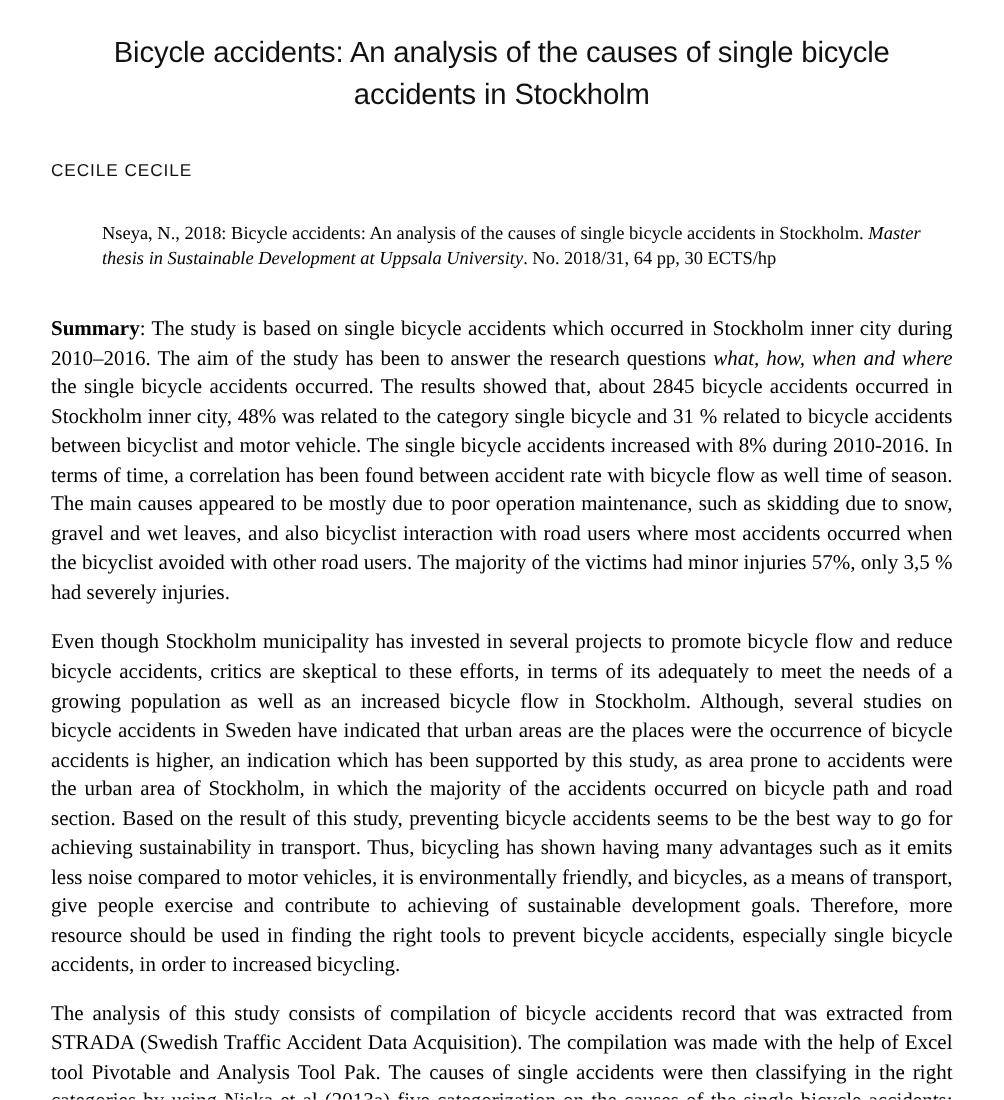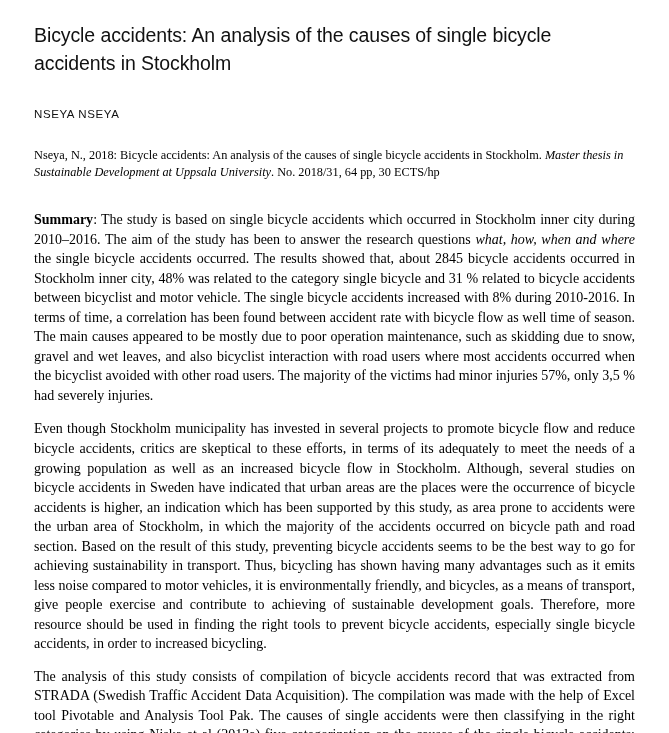--- a/index.html
+++ b/index.html
@@ -22,33 +22,35 @@
     position: relative;
   }
   .doc-title {
     font-family: "Liberation Sans", sans-serif;
     font-size: 19.5px;
     font-weight: normal;
     line-height: 1.42;
     margin: 0 0 0 0;
     letter-spacing: -0.1px;
     color: #111111;
+    text-align: center;
   }
   .author {
     font-family: "Liberation Sans", sans-serif;
     font-size: 11.5px;
     letter-spacing: 0.6px;
     margin-top: 31px;
     color: #111111;
   }
   .citation {
     font-size: 12.3px;
     line-height: 1.38;
     margin-top: 27px;
     text-align: left;
+    margin-left: 34px;
   }
   .citation .ital {
     font-style: italic;
   }
   .abstract {
     margin-top: 29px;
   }
   .para {
     font-size: 14px;
     line-height: 1.395;
@@ -69,21 +71,21 @@
     width: 14px;
   }
 </style>
 </head>
 <body>
 
 <div class="page">
 
   <h1 class="doc-title">Bicycle accidents: An analysis of the causes of single bicycle accidents in Stockholm</h1>
 
-  <div class="author">NSEYA NSEYA</div>
+  <div class="author">CECILE CECILE</div>
 
   <div class="citation">
     <span>Nseya, N., 2018: Bicycle accidents: An analysis of the causes of single bicycle accidents in Stockholm. </span><span class="ital">Master thesis in Sustainable Development at Uppsala University</span><span>. No. 2018/31, 64 pp, 30 ECTS/hp</span>
   </div>
 
   <div class="abstract">
 
     <p class="para first"><span class="lead">Summary</span><span>: </span><span>The study is based on single bicycle accidents which occurred in Stockholm inner city during 2010–2016. The aim of the study has been to answer the research questions </span><span class="ital">what, how, when and where</span><span> the single bicycle accidents occurred. The results showed that, about 2845 bicycle accidents occurred in Stockholm inner city, 48% was related to the category single bicycle and 31 % related to bicycle accidents between bicyclist and motor vehicle. The single bicycle accidents increased with 8% during 2010-2016.  In terms of time, a correlation has been found between accident rate with bicycle flow as well time of season. The main causes appeared to be mostly due to poor operation maintenance, such as skidding due to snow, gravel and wet leaves, and also bicyclist interaction with road users where most accidents occurred when the bicyclist avoided with other road users. The majority of the victims had minor injuries 57%, only 3,5 % had severely injuries.</span></p>
 
     <p class="para">Even though Stockholm municipality has invested in several projects to promote bicycle flow and reduce bicycle accidents, critics are skeptical to these efforts, in terms of its adequately to meet the needs of a growing population as well as an increased bicycle flow in Stockholm. Although, several studies on bicycle accidents in Sweden have indicated that urban areas are the places were the occurrence of bicycle accidents is higher, an indication which has been supported by this study, as area prone to accidents were the urban area of Stockholm, in which the majority of the accidents occurred on bicycle path and road section. Based on the result of this study, preventing bicycle accidents seems to be the best way to go for achieving sustainability in transport. Thus, bicycling has shown having many advantages such as it emits less noise compared to motor vehicles, it is environmentally friendly, and bicycles, as a means of transport, give people exercise and contribute to achieving of sustainable development goals. Therefore, more resource should be used in finding the right tools to prevent bicycle accidents, especially single bicycle accidents, in order to increased bicycling.</p>

